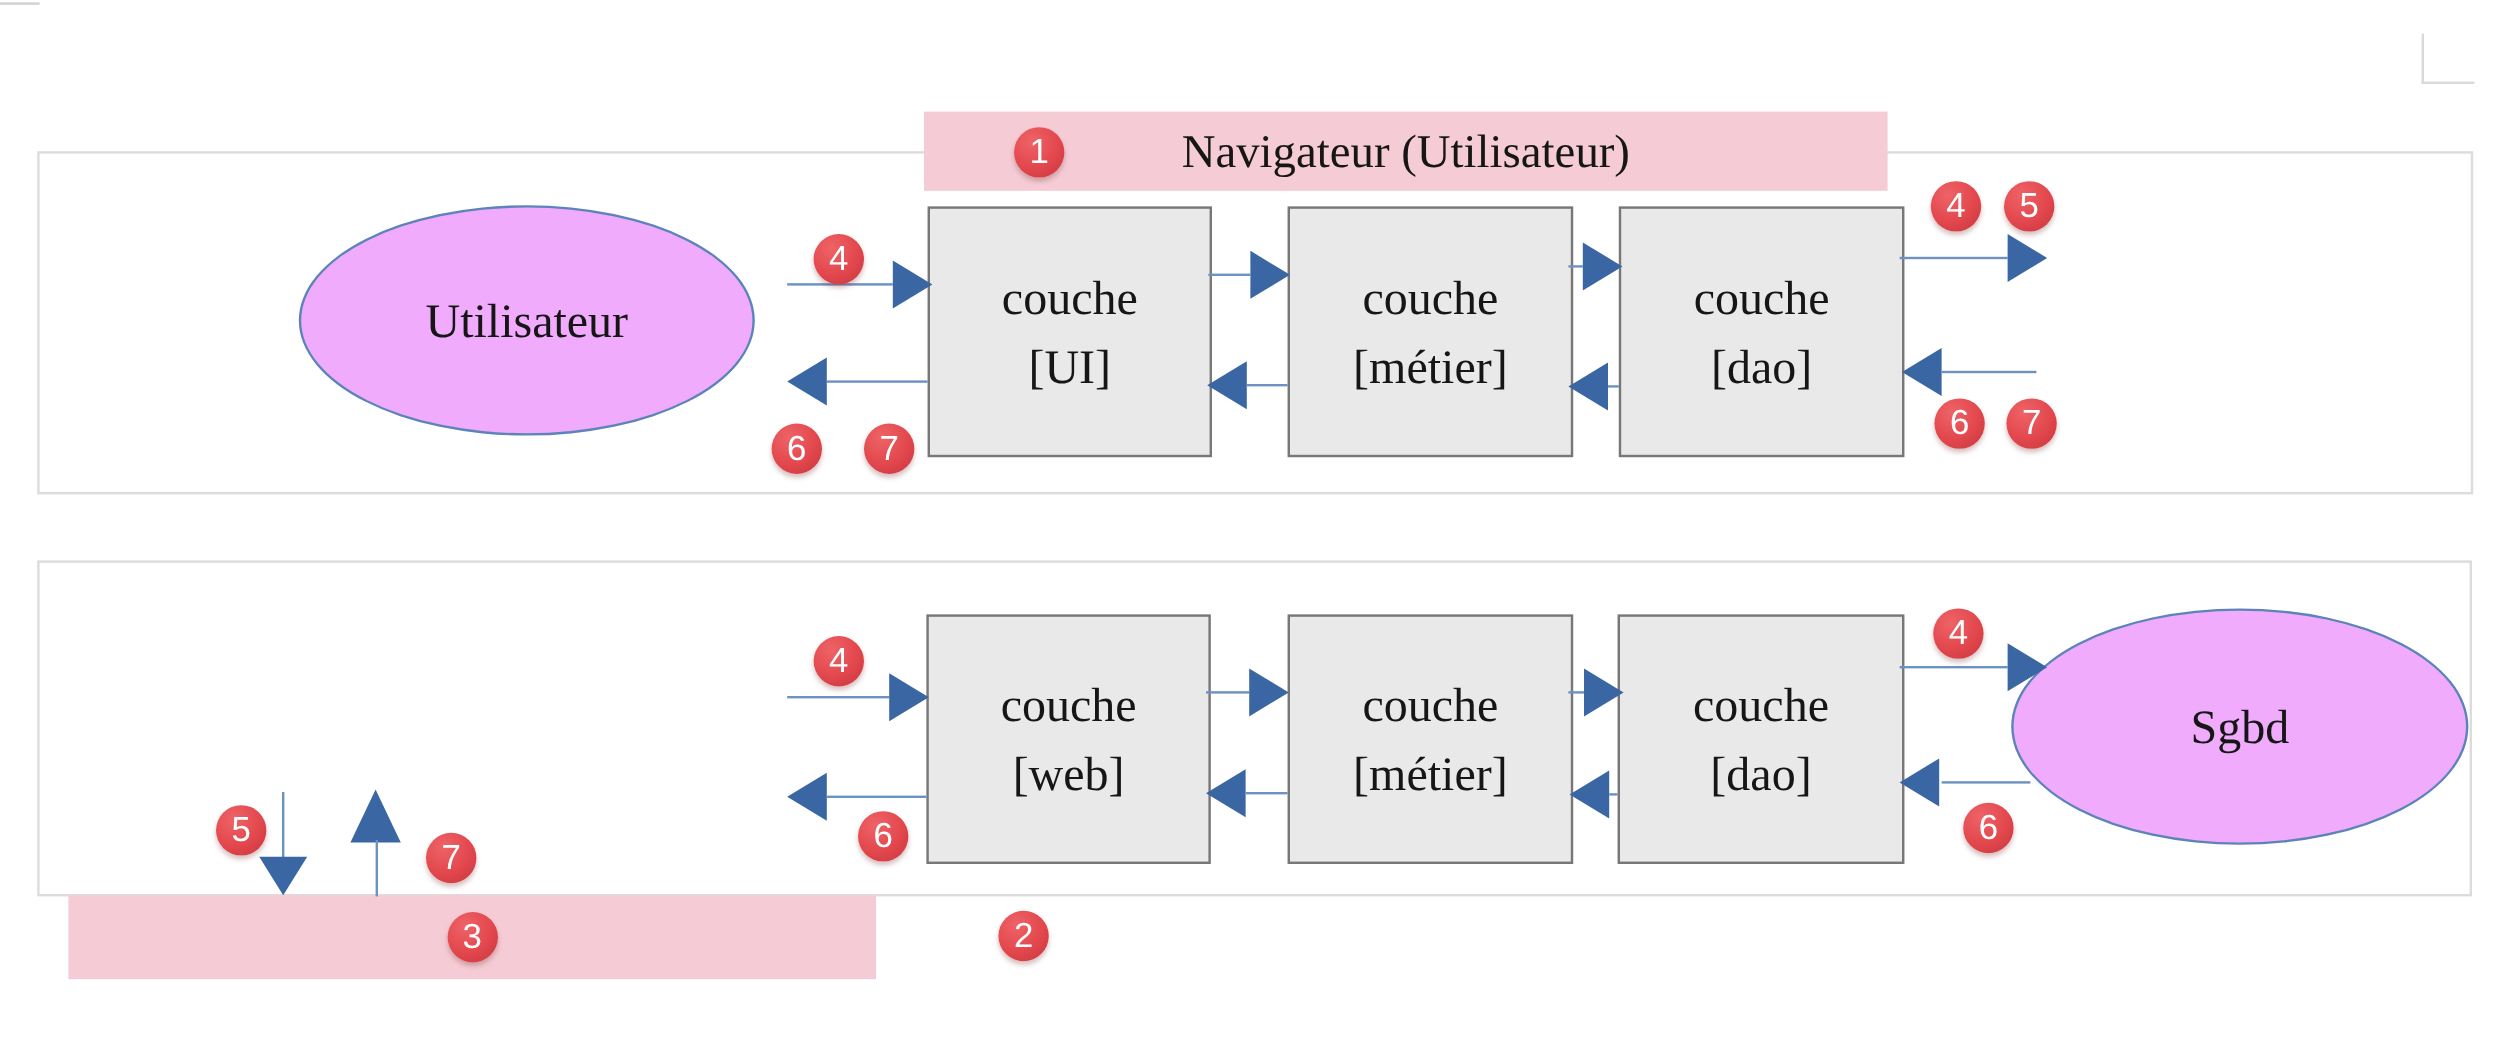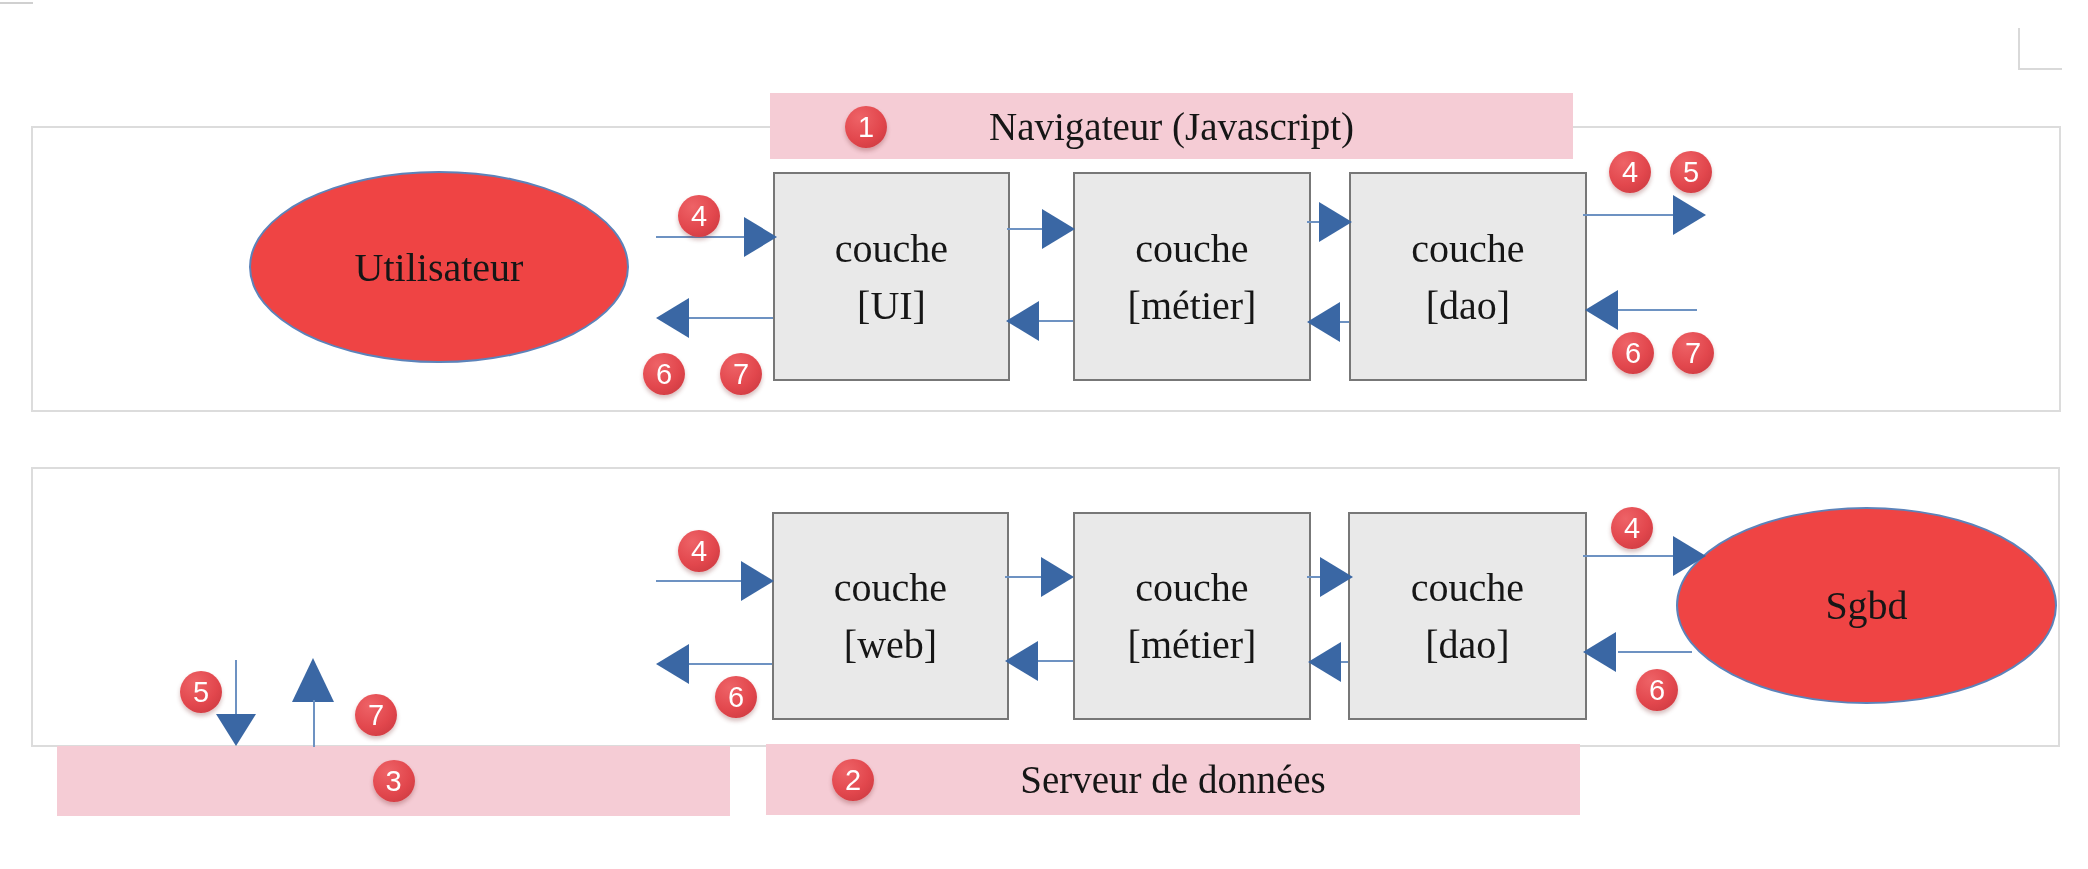--- a/index.html
+++ b/index.html
@@ -3,21 +3,21 @@
 <meta charset="utf-8">
 <style>
   html,body{margin:0;padding:0;background:#ffffff;}
   #page{position:relative;width:2088px;height:869px;background:#ffffff;overflow:hidden;
         font-family:"Liberation Serif", serif;color:#161616;}
   .band{position:absolute;border:2px solid #dcdcdc;background:transparent;}
   .banner{position:absolute;background:#f5ccd5;display:flex;align-items:center;justify-content:center;
           font-size:39px;color:#161616;}
   .box{position:absolute;background:#e9e9e9;border:2px solid #777777;display:flex;flex-direction:column;
        align-items:center;justify-content:center;font-size:40px;line-height:57px;text-align:center;}
-  .ellipse{position:absolute;border-radius:50%;background:#ef4444;border:2px solid #5c83ba;
+  .ellipse{position:absolute;border-radius:50%;background:#f0abfc;border:2px solid #5c83ba;
            display:flex;align-items:center;justify-content:center;font-size:40px;z-index:1;}
   .badge{position:absolute;width:42px;height:42px;border-radius:50%;z-index:5;
          background:radial-gradient(circle at 35% 28%, #ee6367, #e2474d 55%, #c9383f 95%);
          color:#ffffff;display:flex;align-items:center;justify-content:center;
          font-family:"Liberation Sans", sans-serif;font-size:29px;
          transform:translate(-50%,-50%);box-shadow:0 3px 4px rgba(120,40,40,0.30);}
   .hline{position:absolute;height:2px;background:#6d92c2;z-index:2;}
   .vline{position:absolute;width:2px;background:#6d92c2;z-index:2;}
   .head-r{position:absolute;width:0;height:0;z-index:2;
           border-top:20px solid transparent;border-bottom:20px solid transparent;border-left:33px solid #3a67a4;}
@@ -35,21 +35,21 @@
 <div id="page">
 
   <div class="mark" style="left:0;top:2px;width:33px;height:2px;"></div>
   <div class="mark" style="left:2018px;top:28px;width:2px;height:42px;background:#d9d9d9;"></div>
   <div class="mark" style="left:2018px;top:68px;width:44px;height:2px;background:#d9d9d9;"></div>
 
   <div class="band" style="left:31px;top:126px;width:2026px;height:282px;"></div>
   <div class="band" style="left:31px;top:467px;width:2025px;height:276px;"></div>
 
   <div class="banner" style="left:770px;top:93px;width:803px;height:66px;">
-    <span>Navigateur (Javascript)</span>
+    <span>Navigateur (Utilisateur)</span>
   </div>
   <div class="badge" style="left:866px;top:127px;">1</div>
 
   <div class="ellipse" style="left:249px;top:171px;width:376px;height:188px;">
     <span>Utilisateur</span>
   </div>
 
   <div class="box" style="left:773px;top:172px;width:233px;height:205px;">
     <div>couche</div>
     <div>[UI]</div>
@@ -136,18 +136,15 @@
   <div class="badge" style="left:699px;top:551px;">4</div>
   <div class="badge" style="left:736px;top:697px;">6</div>
   <div class="badge" style="left:201px;top:692px;">5</div>
   <div class="badge" style="left:376px;top:715px;">7</div>
   <div class="badge" style="left:1632px;top:528px;">4</div>
   <div class="badge" style="left:1657px;top:690px;">6</div>
 
   <div class="banner" style="left:57px;top:746px;width:673px;height:70px;gap:16px;">
     <span class="badge" style="position:static;transform:none;">3</span>
   </div>
-  <div class="banner" style="left:766px;top:744px;width:814px;height:71px;">
-    <span>Serveur de données</span>
-  </div>
   <div class="badge" style="left:853px;top:780px;">2</div>
 
 </div>
 
 </body></html>

